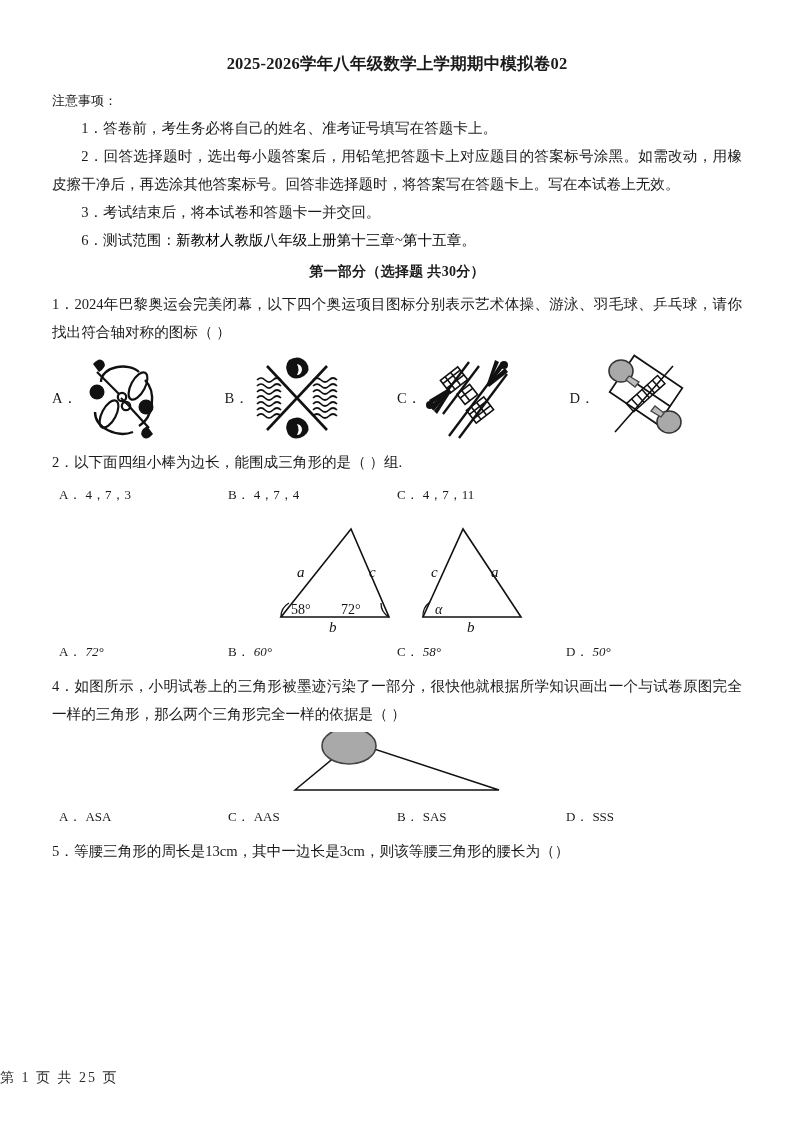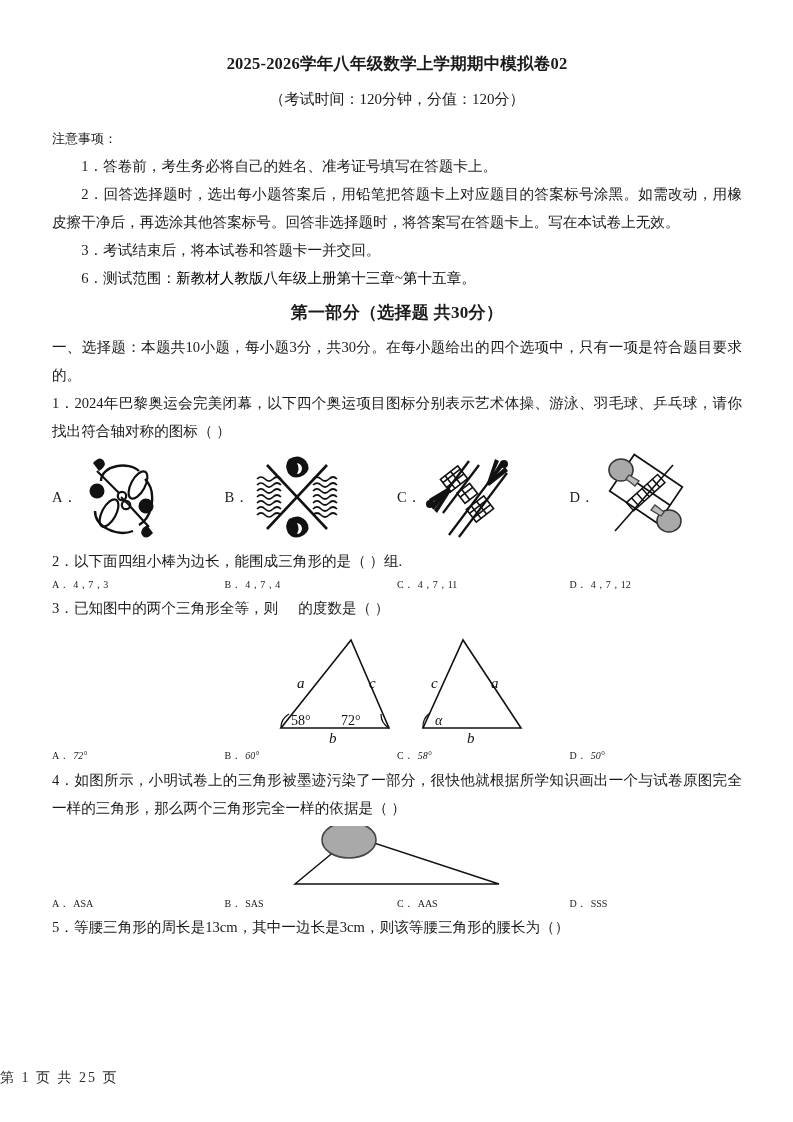--- a/index.html
+++ b/index.html
@@ -39,21 +39,21 @@
     line-height: 1.4;
   }
   .doc-subtitle {
     text-align: center;
     font-size: 15px;
     margin: 0 0 17px 0;
     line-height: 1.4;
   }
   .part-title {
     text-align: center;
-    font-size: 17px;
+    font-size: 14px;
     font-weight: 700;
     margin: 9px 0 9px 0;
     letter-spacing: 0.3px;
   }
 
   
   .para {
     font-size: 14.6px;
     line-height: 1.92;
     margin: 0;
@@ -79,23 +79,23 @@
     text-justify: inter-ideograph;
   }
   .gap-sym {
     display: inline-block;
     width: 20px;
   }
 
   
   .opts {
     display: flex;
-    font-size: 10px;
+    font-size: 13px;
     line-height: 1.92;
-    margin: 0;
+    margin: 7px;
   }
   .opts .opt {
     width: 25%;
     box-sizing: border-box;
   }
   .opts .opt .lbl { margin-right: 4px; }
   .opts.italic .val {
     font-style: italic;
     font-family: "Liberation Serif", serif;
   }
@@ -132,31 +132,29 @@
     color: #2b2b2b;
   }
 </style>
 </head>
 <body>
 
 <div class="page">
   <div class="content">
 
     <div class="doc-title">2025-2026学年八年级数学上学期期中模拟卷02</div>
-    <div class="doc-subtitle">（考试时间：120分钟，分值：120分）</div>
 
     <div class="notice-head">注意事项：</div>
     <div class="para indent">1．答卷前，考生务必将自己的姓名、准考证号填写在答题卡上。</div>
     <div class="para indent">2．回答选择题时，选出每小题答案后，用铅笔把答题卡上对应题目的答案标号涂黑。如需改动，用橡皮擦干净后，再选涂其他答案标号。回答非选择题时，将答案写在答题卡上。写在本试卷上无效。</div>
     <div class="para indent">3．考试结束后，将本试卷和答题卡一并交回。</div>
     <div class="para indent"><span>6．测试范围：</span><span class="red">新教材人教版八年级上册第十三章~第十五章。</span></div>
 
     <div class="part-title">第一部分（选择题 共30分）</div>
 
-    <div class="para">一、选择题：本题共10小题，每小题3分，共30分。在每小题给出的四个选项中，只有一项是符合题目要求的。</div>
 
     <div class="qtext">1．2024年巴黎奥运会完美闭幕，以下四个奥运项目图标分别表示艺术体操、游泳、羽毛球、乒乓球，请你找出符合轴对称的图标（   ）</div>
 
     <div class="fig-row">
 
       <div class="fig-item">
         <span class="fig-lbl">A．</span>
         <span>
         <svg width="84" height="92" viewBox="0 0 84 92">
           <g fill="none" stroke="#111" stroke-width="2.4">
@@ -289,24 +287,22 @@
         </span>
       </div>
 
     </div>
 
     <div class="qtext">2．以下面四组小棒为边长，能围成三角形的是（  ）组.</div>
     <div class="opts">
       <div class="opt"><span class="lbl">A．</span><span class="val">4，7，3</span></div>
       <div class="opt"><span class="lbl">B．</span><span class="val">4，7，4</span></div>
       <div class="opt"><span class="lbl">C．</span><span class="val">4，7，11</span></div>
-      <div class="opt"><span class="lbl">D．</span><span class="val">4，7，12</span></div>
-    </div>
-
-    <div class="qtext"><span>3．已知图中的两个三角形全等，则</span><span class="gap-sym"></span><span>的度数是（    ）</span></div>
+    </div>
+
 
     <div class="fig-center">
       <svg width="268" height="118" viewBox="0 0 268 118">
 
         <g stroke="#111" stroke-width="1.6" fill="none">
           <path d="M18 102 L88 14 L126 102 Z"></path>
           <path d="M18 102 A 16 16 0 0 1 26 88" stroke-width="1.3"></path>
           <path d="M126 102 A 16 16 0 0 1 118 88" stroke-width="1.3"></path>
         </g>
         <text x="34" y="62" font-family="Liberation Serif, serif" font-size="15" font-style="italic" fill="#111">a</text>
@@ -339,22 +335,22 @@
       <svg width="236" height="66" viewBox="0 0 236 66">
         <g stroke="#111" stroke-width="1.5" fill="none">
           <path d="M16 58 L74 10 L220 58 Z"></path>
         </g>
         <ellipse cx="70" cy="14" rx="27" ry="18" fill="#a9a9a9" stroke="#444" stroke-width="1.6"></ellipse>
       </svg>
     </div>
 
     <div class="opts">
       <div class="opt"><span class="lbl">A．</span><span class="val">ASA</span></div>
+      <div class="opt"><span class="lbl">C．</span><span class="val">AAS</span></div>
       <div class="opt"><span class="lbl">B．</span><span class="val">SAS</span></div>
-      <div class="opt"><span class="lbl">C．</span><span class="val">AAS</span></div>
       <div class="opt"><span class="lbl">D．</span><span class="val">SSS</span></div>
     </div>
 
     <div class="qtext">5．等腰三角形的周长是13cm，其中一边长是3cm，则该等腰三角形的腰长为（）</div>
 
   </div>
 
   <div class="footer">第 1 页 共 25 页</div>
 </div>
 

